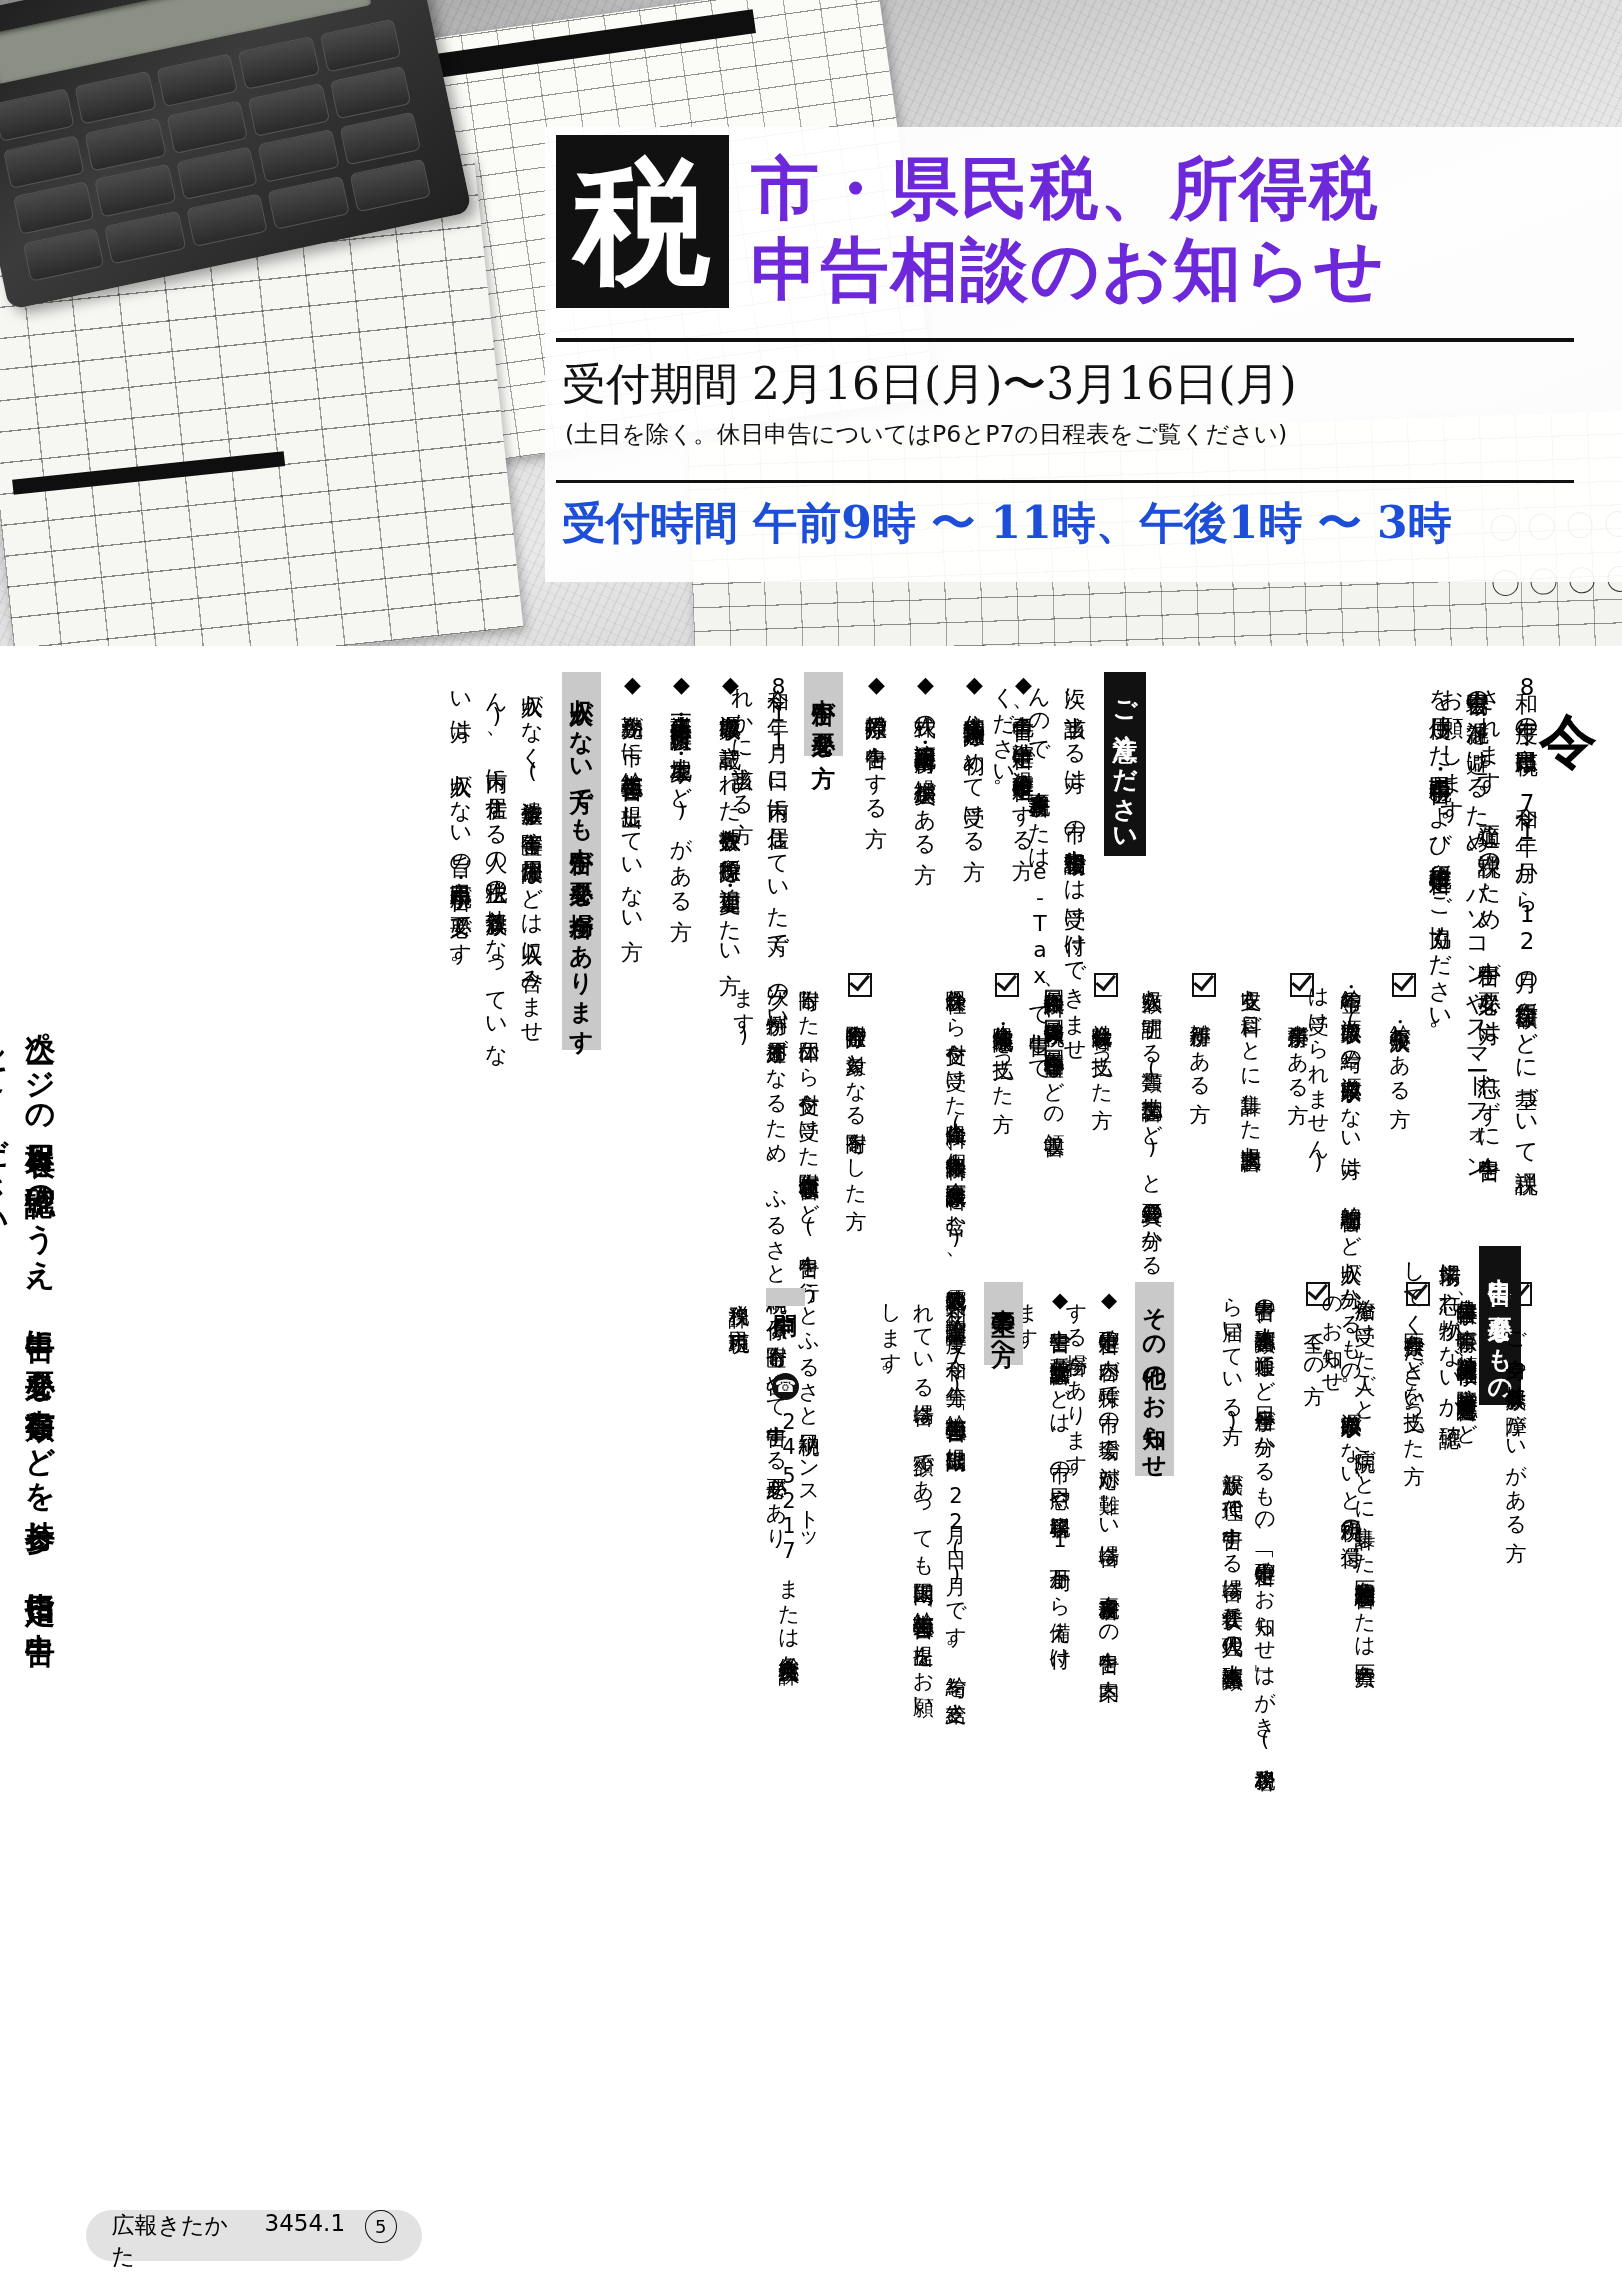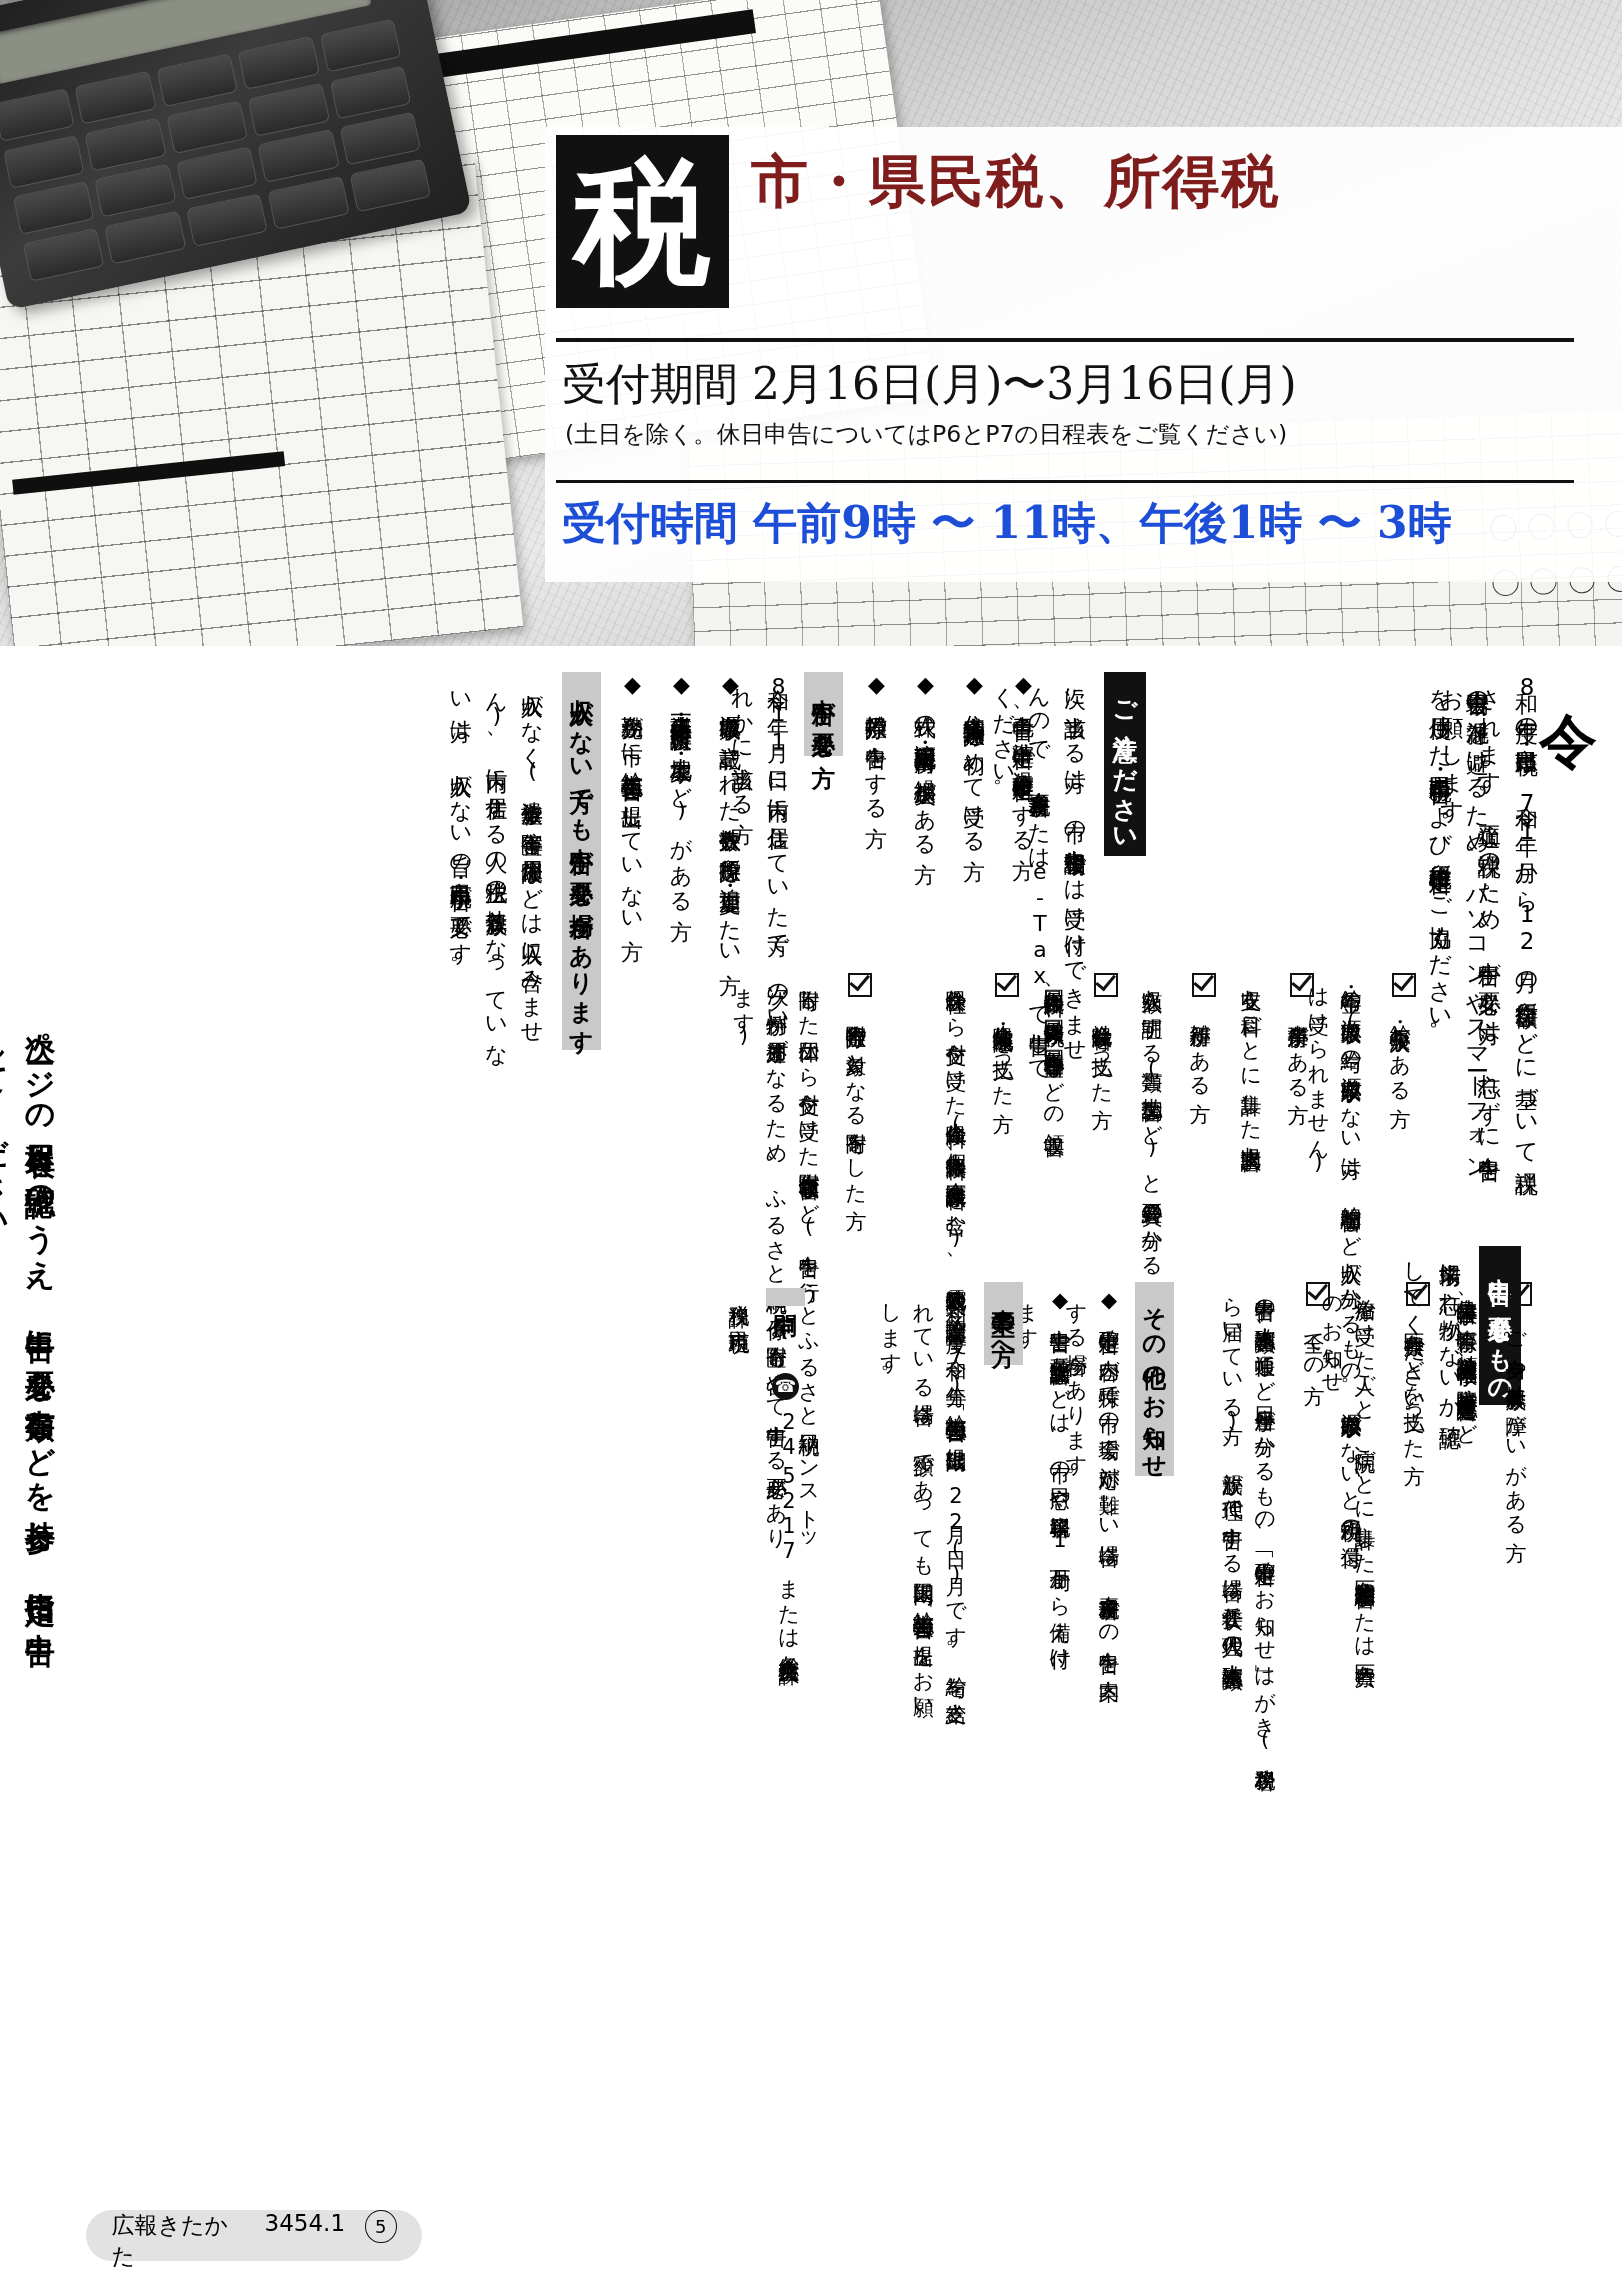--- a/index.html
+++ b/index.html
@@ -124,23 +124,23 @@
     font-family: "DejaVu Serif", serif;
     font-size: 136px;
     font-weight: 700;
     line-height: 1;
   }
   .head-l1, .head-l2 {
     position: absolute;
     left: 751px;
     font-family: "DejaVu Serif", serif;
     font-weight: 700;
-    font-size: 57px;
+    font-size: 68px;
     letter-spacing: 1.8px;
-    color: #7f1d1d;
+    color: #6d28d9;
     white-space: nowrap;
   }
   .head-l1 { top: 144px; }
   .head-l2 { top: 225px; }
 
   .rule {
     position: absolute;
     left: 556px; width: 1018px; height: 3.6px;
     background: #111;
   }
@@ -363,20 +363,21 @@
         <i></i>
         <i></i>
         <i></i>
         <i></i>
     </div>
   </div>
 
   <div class="headline-panel"></div>
   <div class="kanji-badge">税</div>
   <div class="head-l1">市・県民税、所得税</div>
+  <div class="head-l2">申告相談のお知らせ</div>
   <div class="rule rule-top"></div>
   <div class="sub1">受付期間 2月16日(月)〜3月16日(月)</div>
   <div class="sub1-note">(土日を除く。休日申告についてはP6とP7の日程表をご覧ください)</div>
   <div class="rule rule-mid"></div>
   <div class="sub2">受付時間 午前9時 〜 11時、午後1時 〜 3時</div>
 </div>
 
 <div class="body-area">
 
   <div class="drop-rei">令</div>

